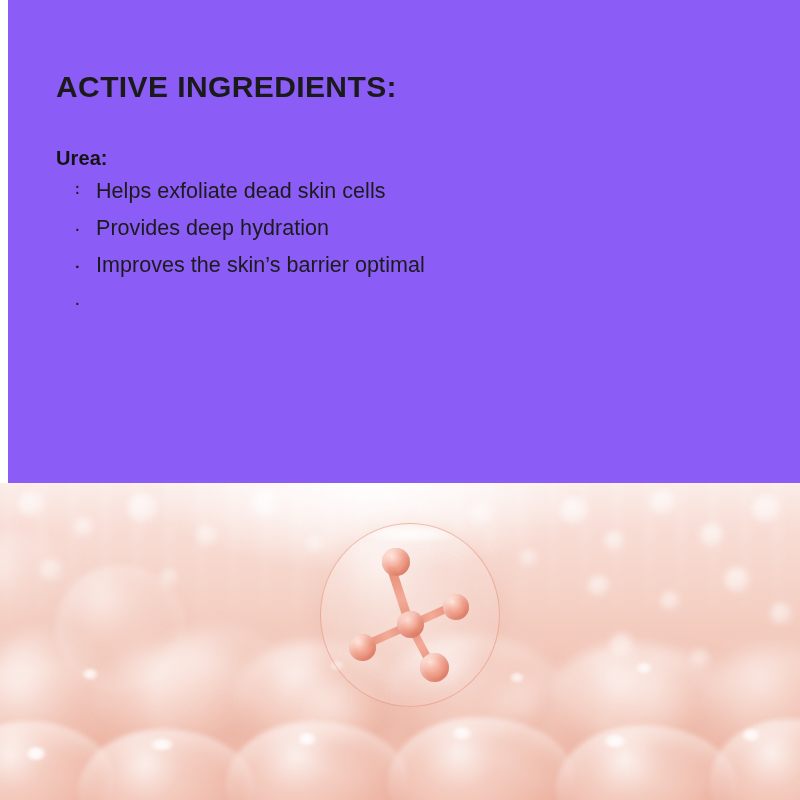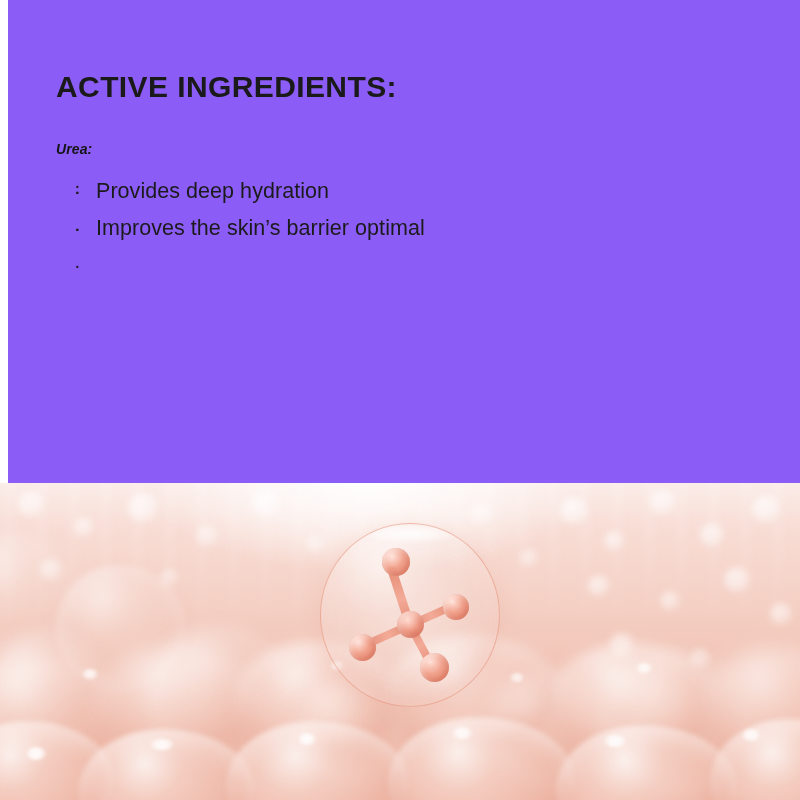--- a/index.html
+++ b/index.html
@@ -44,26 +44,25 @@
     letter-spacing: 0.4px;
     color: #1a1a1a;
     line-height: 1.1;
     white-space: nowrap;
   }
 
   .ingredient-name {
     position: absolute;
     left: 48px;
     top: 129px;
-    font-size: 14px;
+    font-size: 20px;
     font-weight: 700;
     color: #141414;
     line-height: 1.2;
     letter-spacing: 0.1px;
-    font-style: italic;
   }
 
   .benefit-list {
     position: absolute;
     left: 62px;
     top: 170px;
     width: 560px;
     list-style: none;
     margin: 0;
     padding: 0;
@@ -291,20 +290,21 @@
     <h1 class="page-title">ACTIVE INGREDIENTS:</h1>
 
     <h2 class="ingredient-name">Urea:</h2>
 
     <ul class="benefit-list">
       <li class="benefit-item">
         <span class="bullet-dot">·</span>
       </li>
       <li class="benefit-item">
         <span class="bullet-dot">·</span>
+        <span>Helps exfoliate dead skin cells</span>
       </li>
       <li class="benefit-item">
         <span class="bullet-dot">·</span>
         <span>Provides deep hydration</span>
       </li>
       <li class="benefit-item">
         <span class="bullet-dot">·</span>
       </li>
       <li class="benefit-item">
         <span class="bullet-dot">·</span>

